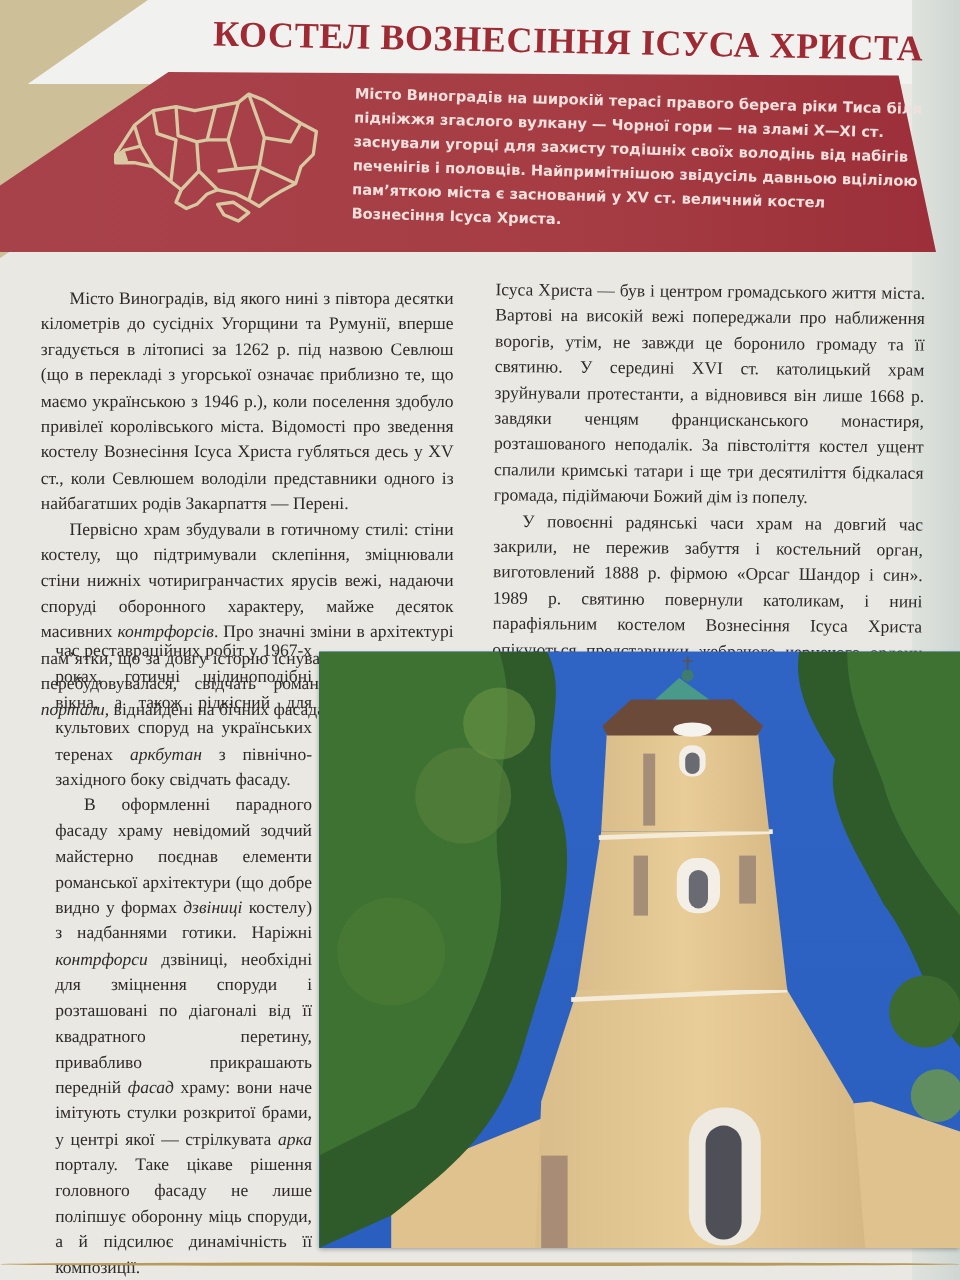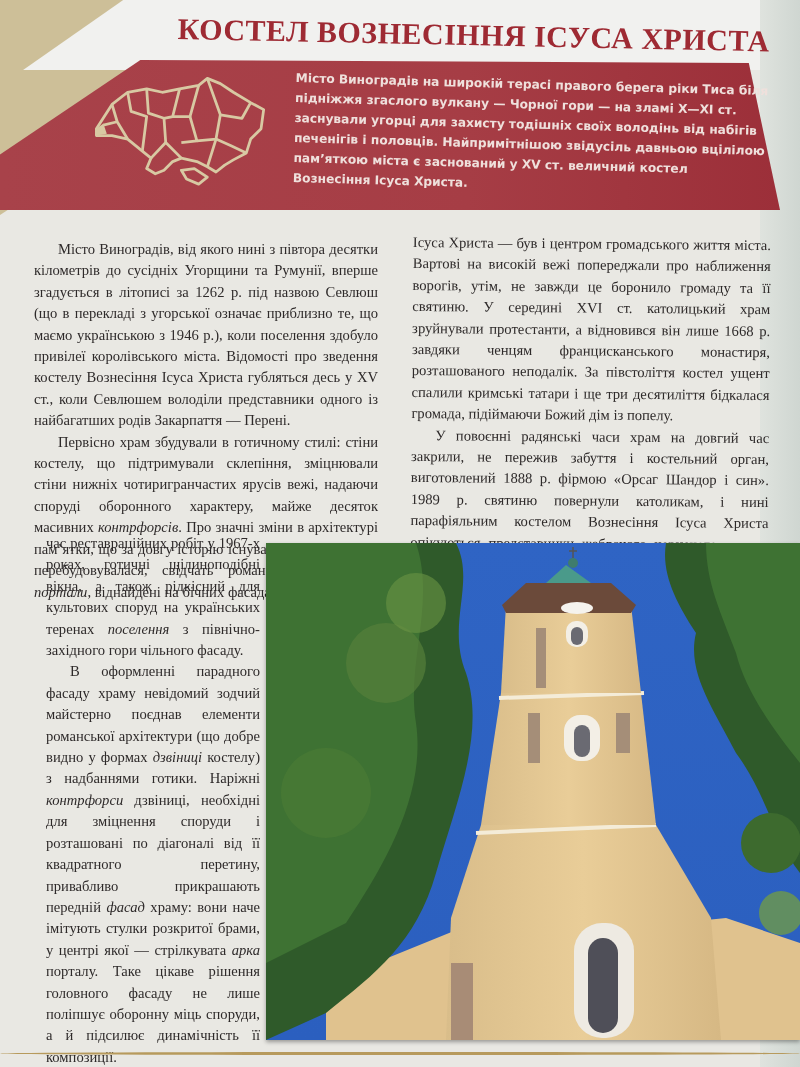--- a/index.html
+++ b/index.html
@@ -101,21 +101,21 @@
   </svg>
 
   <div class="banner-text">Місто Виноградів на широкій терасі правого берега ріки Тиса біля підніжжя згаслого вулкану — Чорної гори — на зламі X—XI ст. заснували угорці для захисту тодішніх своїх володінь від набігів печенігів і половців. Найпримітнішою звідусіль давньою вцілілою пам’яткою міста є заснований у XV ст. величний костел Вознесіння Ісуса Христа.</div>
 
   <div class="col col-left-top">
     <p>Місто Виноградів, від якого нині з півтора десятки кілометрів до сусідніх Угорщини та Румунії, вперше згадується в літописі за 1262 р. під назвою Севлюш (що в перекладі з угорської означає приблизно те, що маємо українською з 1946 р.), коли поселення здобуло привілеї королівського міста. Відомості про зведення костелу Вознесіння Ісуса Христа губляться десь у XV ст., коли Севлюшем володіли представники одного із найбагатших родів Закарпаття — Перені.</p>
     <p><span>Первісно храм збудували в готичному стилі: стіни костелу, що підтримували склепіння, зміцнювали стіни нижніх чотиригранчастих ярусів вежі, надаючи споруді оборонного характеру, майже десяток масивних </span><em>контрфорсів</em><span>. Про значні зміни в архітектурі пам’ятки, що за довгу історію існування неодноразово перебудовувалася, свідчать романські та готичні </span><em>портали</em><span>, віднайдені на бічних фасадах під</span></p>
   </div>
 
   <div class="col col-left-bottom">
-    <p class="noindent"><span>час реставраційних робіт у 1967-х роках, готичні щілиноподібні вікна, а також рідкісний для культових споруд на українських теренах </span><em>поселення</em><span> з північно-західного гори чільного фасаду.</span></p>
+    <p class="noindent"><span>час реставраційних робіт у 1967-х роках, готичні щілиноподібні вікна, а також рідкісний для культових споруд на українських теренах </span><em>аркбутан</em><span> з північно-західного боку свідчать фасаду.</span></p>
     <p><span>В оформленні парадного фасаду храму невідомий зодчий майстерно поєднав елементи романської архітектури (що добре видно у формах </span><em>дзвіниці</em><span> костелу) з надбаннями готики. Наріжні </span><em>контрфорси</em><span> дзвіниці, необхідні для зміцнення споруди і розташовані по діагоналі від її квадратного перетину, привабливо прикрашають передній </span><em>фасад</em><span> храму: вони наче імітують стулки розкритої брами, у центрі якої — стрілкувата </span><em>арка</em><span> порталу. Таке цікаве рішення головного фасаду не лише поліпшує оборонну міць споруди, а й підсилює динамічність її композиції.</span></p>
 
   </div>
 
   <div class="col col-right">
     <p class="noindent">Ісуса Христа — був і центром громадського життя міста. Вартові на високій вежі попереджали про наближення ворогів, утім, не завжди це боронило громаду та її святиню. У середині XVI ст. католицький храм зруйнували протестанти, а відновився він лише 1668 р. завдяки ченцям францисканського монастиря, розташованого неподалік. За півстоліття костел ущент спалили кримські татари і ще три десятиліття бідкалася громада, підіймаючи Божий дім із попелу.</p>
     <p>У повоєнні радянські часи храм на довгий час закрили, не пережив забуття і костельний орган, виготовлений 1888 р. фірмою «Орсаг Шандор і син». 1989 р. святиню повернули католикам, і нині парафіяльним костелом Вознесіння Ісуса Христа опікуються представники жебрачого чернечого ордену францисканців (братів менших) Мукачівської дієцезії Римсько-католицької церкви в Україні.</p>
   </div>
 
   <div class="photo">

